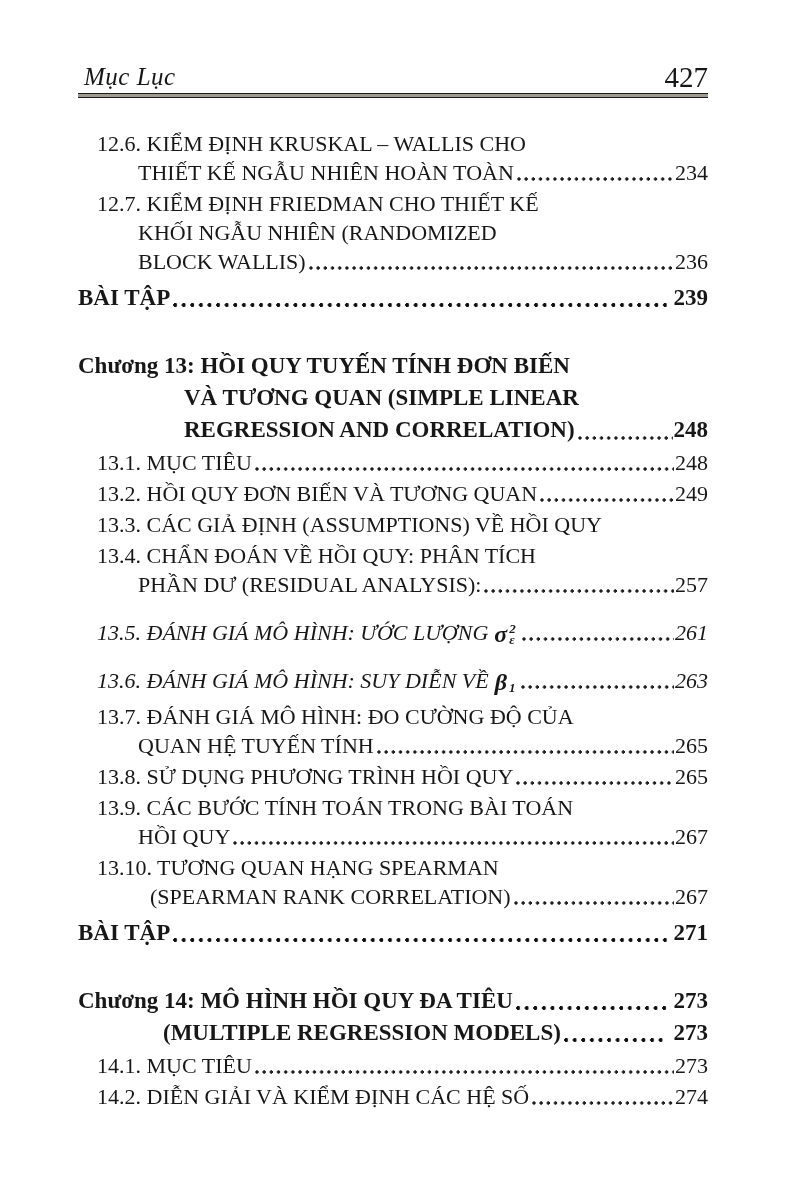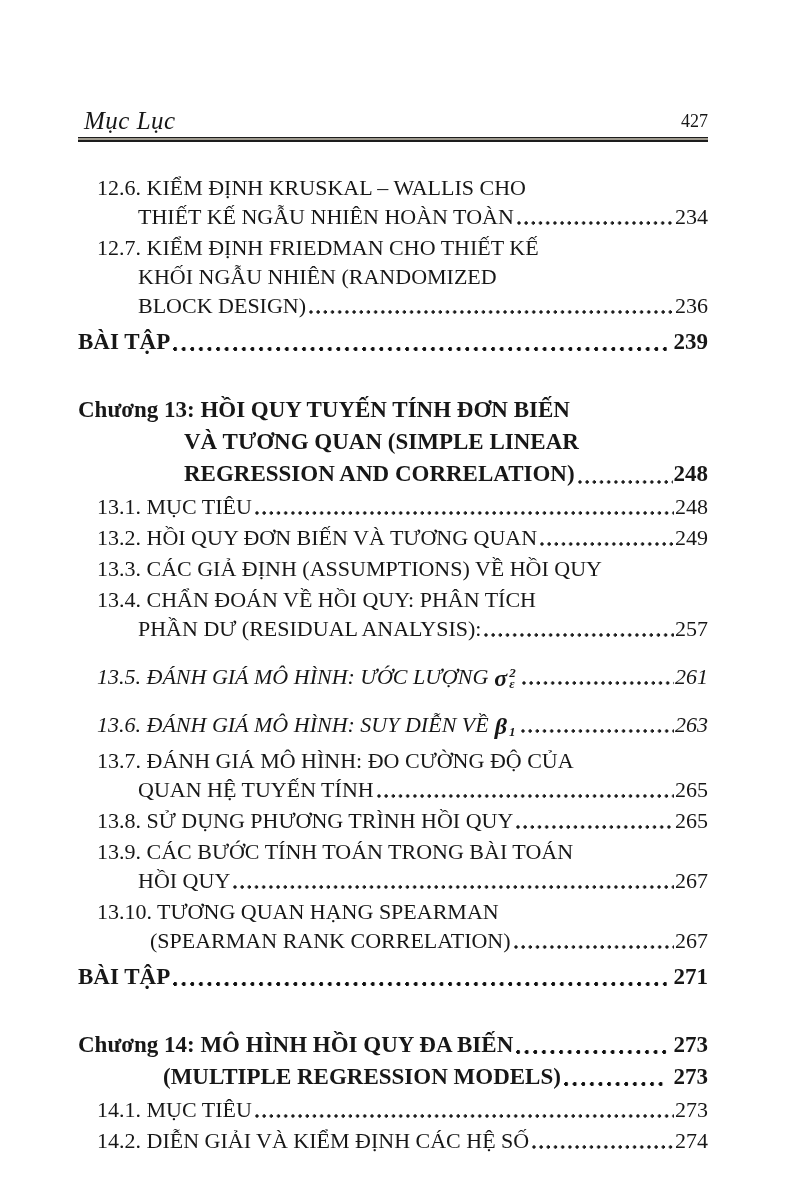--- a/index.html
+++ b/index.html
@@ -27,21 +27,21 @@
     align-items:flex-end;
     padding-top:62px;
     line-height:30px;
   }
   .hdr-title{
     font-style:italic;
     font-size:25px;
     padding-left:6px;
     letter-spacing:.5px;
   }
-  .hdr-num{font-size:18px;margin-top:44px;}
+  .hdr-num{font-size:29px;}
   .rule{
     margin-top:1px;
     height:5px;
     background:linear-gradient(to bottom,#1d1d1d 0 28%,#a09b8f 28% 70%,#1d1d1d 70% 100%);
   }
   
   .toc{padding-top:29px;font-size:22px;}
   .line{display:flex;line-height:29px;}
   .line .txt{white-space:pre;}
   .entry{padding-left:19px;margin-top:2px;}
@@ -103,21 +103,21 @@
           <span class="leader"></span>
           <span class="pg">234</span>
         </div>
         <div class="line entry">
           <span class="txt">12.7. KIỂM ĐỊNH FRIEDMAN CHO THIẾT KẾ</span>
         </div>
         <div class="line cont">
           <span class="txt">KHỐI NGẪU NHIÊN (RANDOMIZED</span>
         </div>
         <div class="line cont">
-          <span class="txt">BLOCK DESIGN)</span>
+          <span class="txt">BLOCK WALLIS)</span>
           <span class="leader"></span>
           <span class="pg">236</span>
         </div>
         <div class="line exercise">
           <span class="txt">BÀI TẬP</span>
           <span class="leader"></span>
           <span class="pg">239</span>
         </div>
         <div class="line chapter">
           <span class="txt">Chương 13: HỒI QUY TUYẾN TÍNH ĐƠN BIẾN</span>
@@ -203,21 +203,21 @@
           <span class="txt">(SPEARMAN RANK CORRELATION)</span>
           <span class="leader"></span>
           <span class="pg">267</span>
         </div>
         <div class="line exercise">
           <span class="txt">BÀI TẬP</span>
           <span class="leader"></span>
           <span class="pg">271</span>
         </div>
         <div class="line chapter">
-          <span class="txt">Chương 14: MÔ HÌNH HỒI QUY ĐA BIẾN</span>
+          <span class="txt">Chương 14: MÔ HÌNH HỒI QUY ĐA TIÊU</span>
           <span class="leader"></span>
           <span class="pg">273</span>
         </div>
         <div class="line chapter-cont2">
           <span class="txt">(MULTIPLE REGRESSION MODELS)</span>
           <span class="leader"></span>
           <span class="pg">273</span>
         </div>
         <div class="line entry">
           <span class="txt">14.1. MỤC TIÊU</span>

